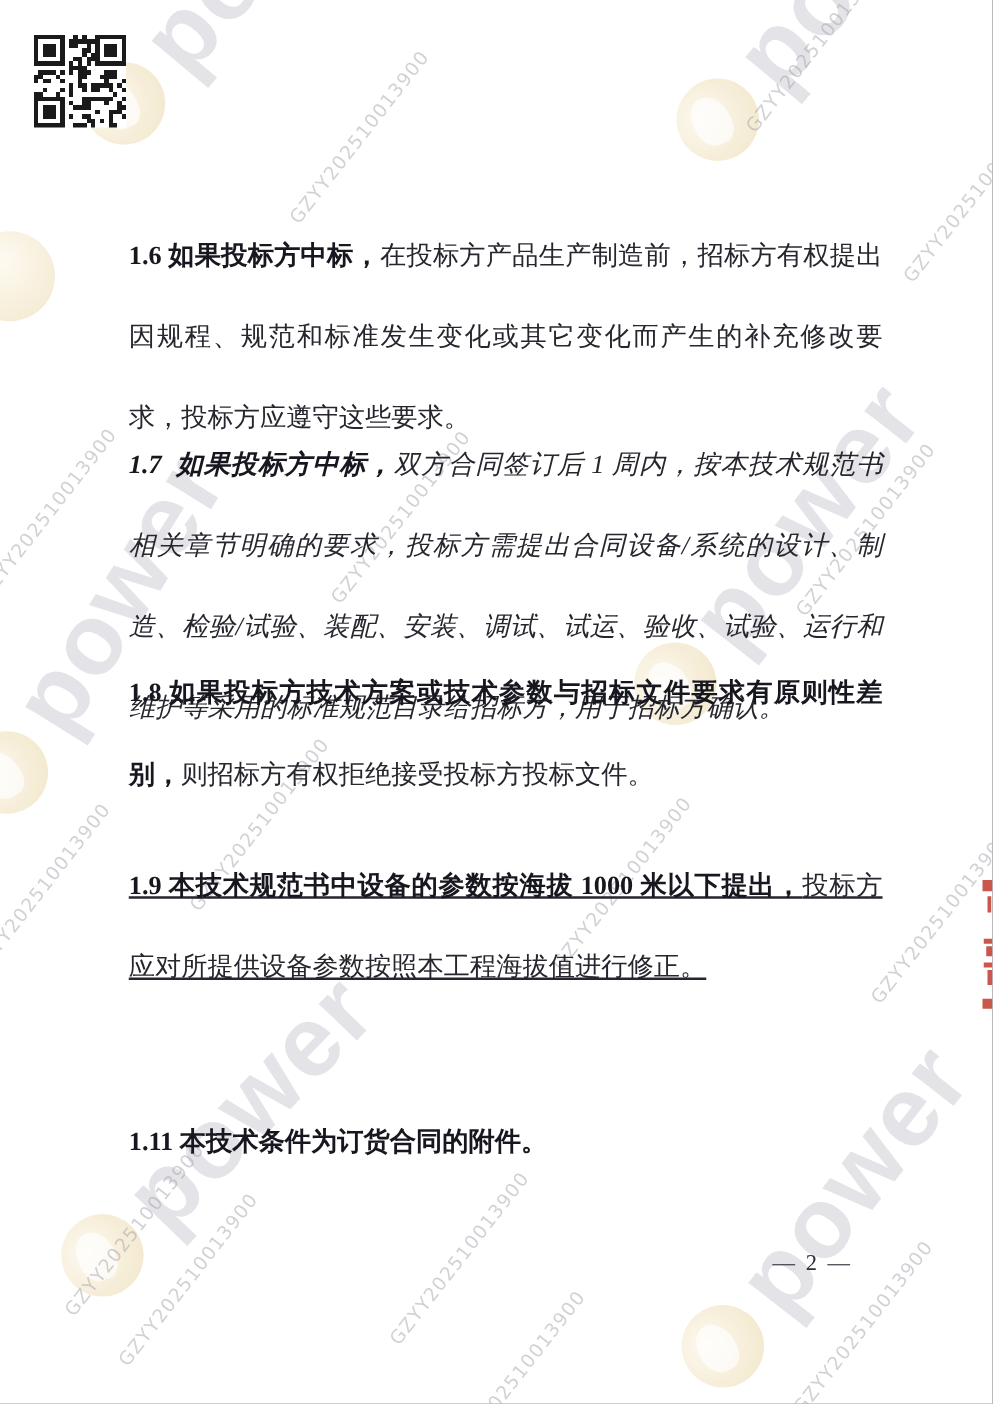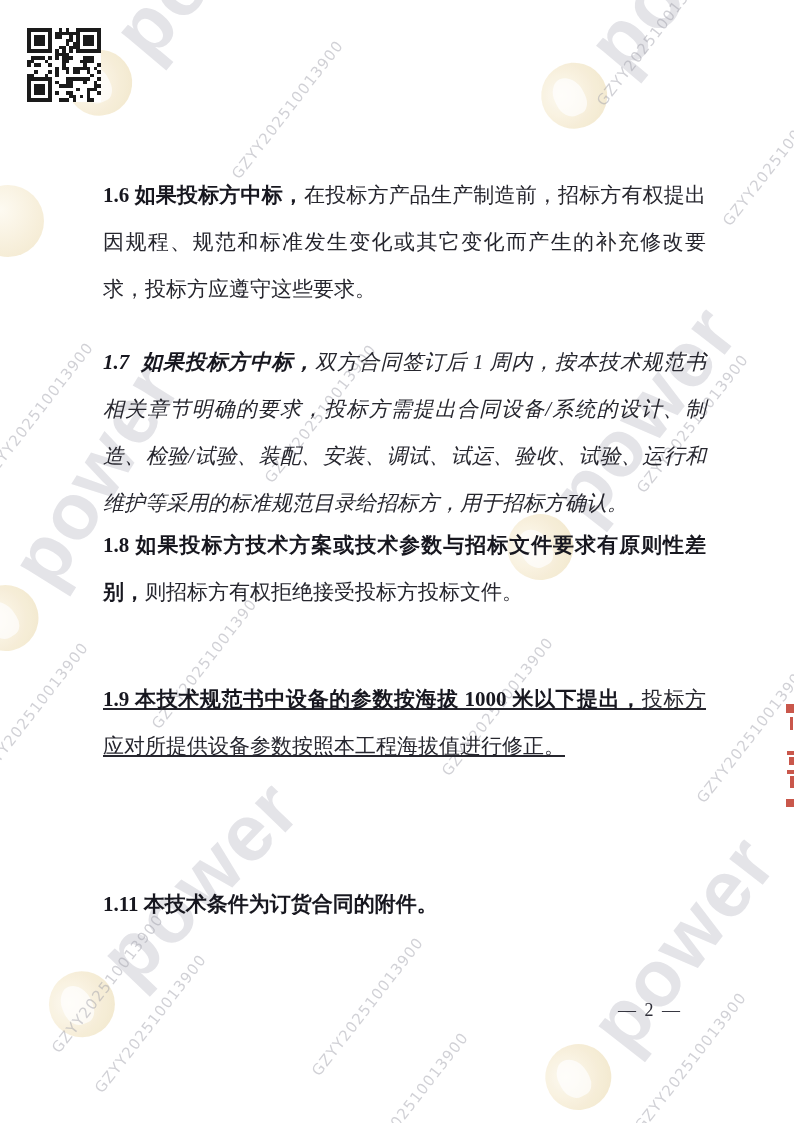--- a/index.html
+++ b/index.html
@@ -41,21 +41,21 @@
   .wm-blob{
     position:absolute;border-radius:50%;
     background:radial-gradient(circle at 40% 35%, #fdf9ee 0%, #f5ebd2 60%, #efe2c0 100%);
     opacity:.8;
   }
   
   .content{position:absolute;inset:0;z-index:2;}
   .qr{position:absolute;left:27px;top:28px;width:74px;height:74px;}
   .para{
     position:absolute;left:103px;width:603px;margin:0;
-    font-size:21px;line-height:47px;
+    font-size:21px;line-height:65px;
     text-align:justify;text-justify:inter-ideograph;
     color:#26262e;
   }
   .para b{font-weight:bold;color:#17171f;}
   .page-number{
     position:absolute;left:600px;top:1000px;width:100px;
     font-size:18px;letter-spacing:2px;color:#2e2e38;text-align:center;
   }
   
   .seal-frag{position:absolute;background:#c0392b;opacity:.85;z-index:3;}

